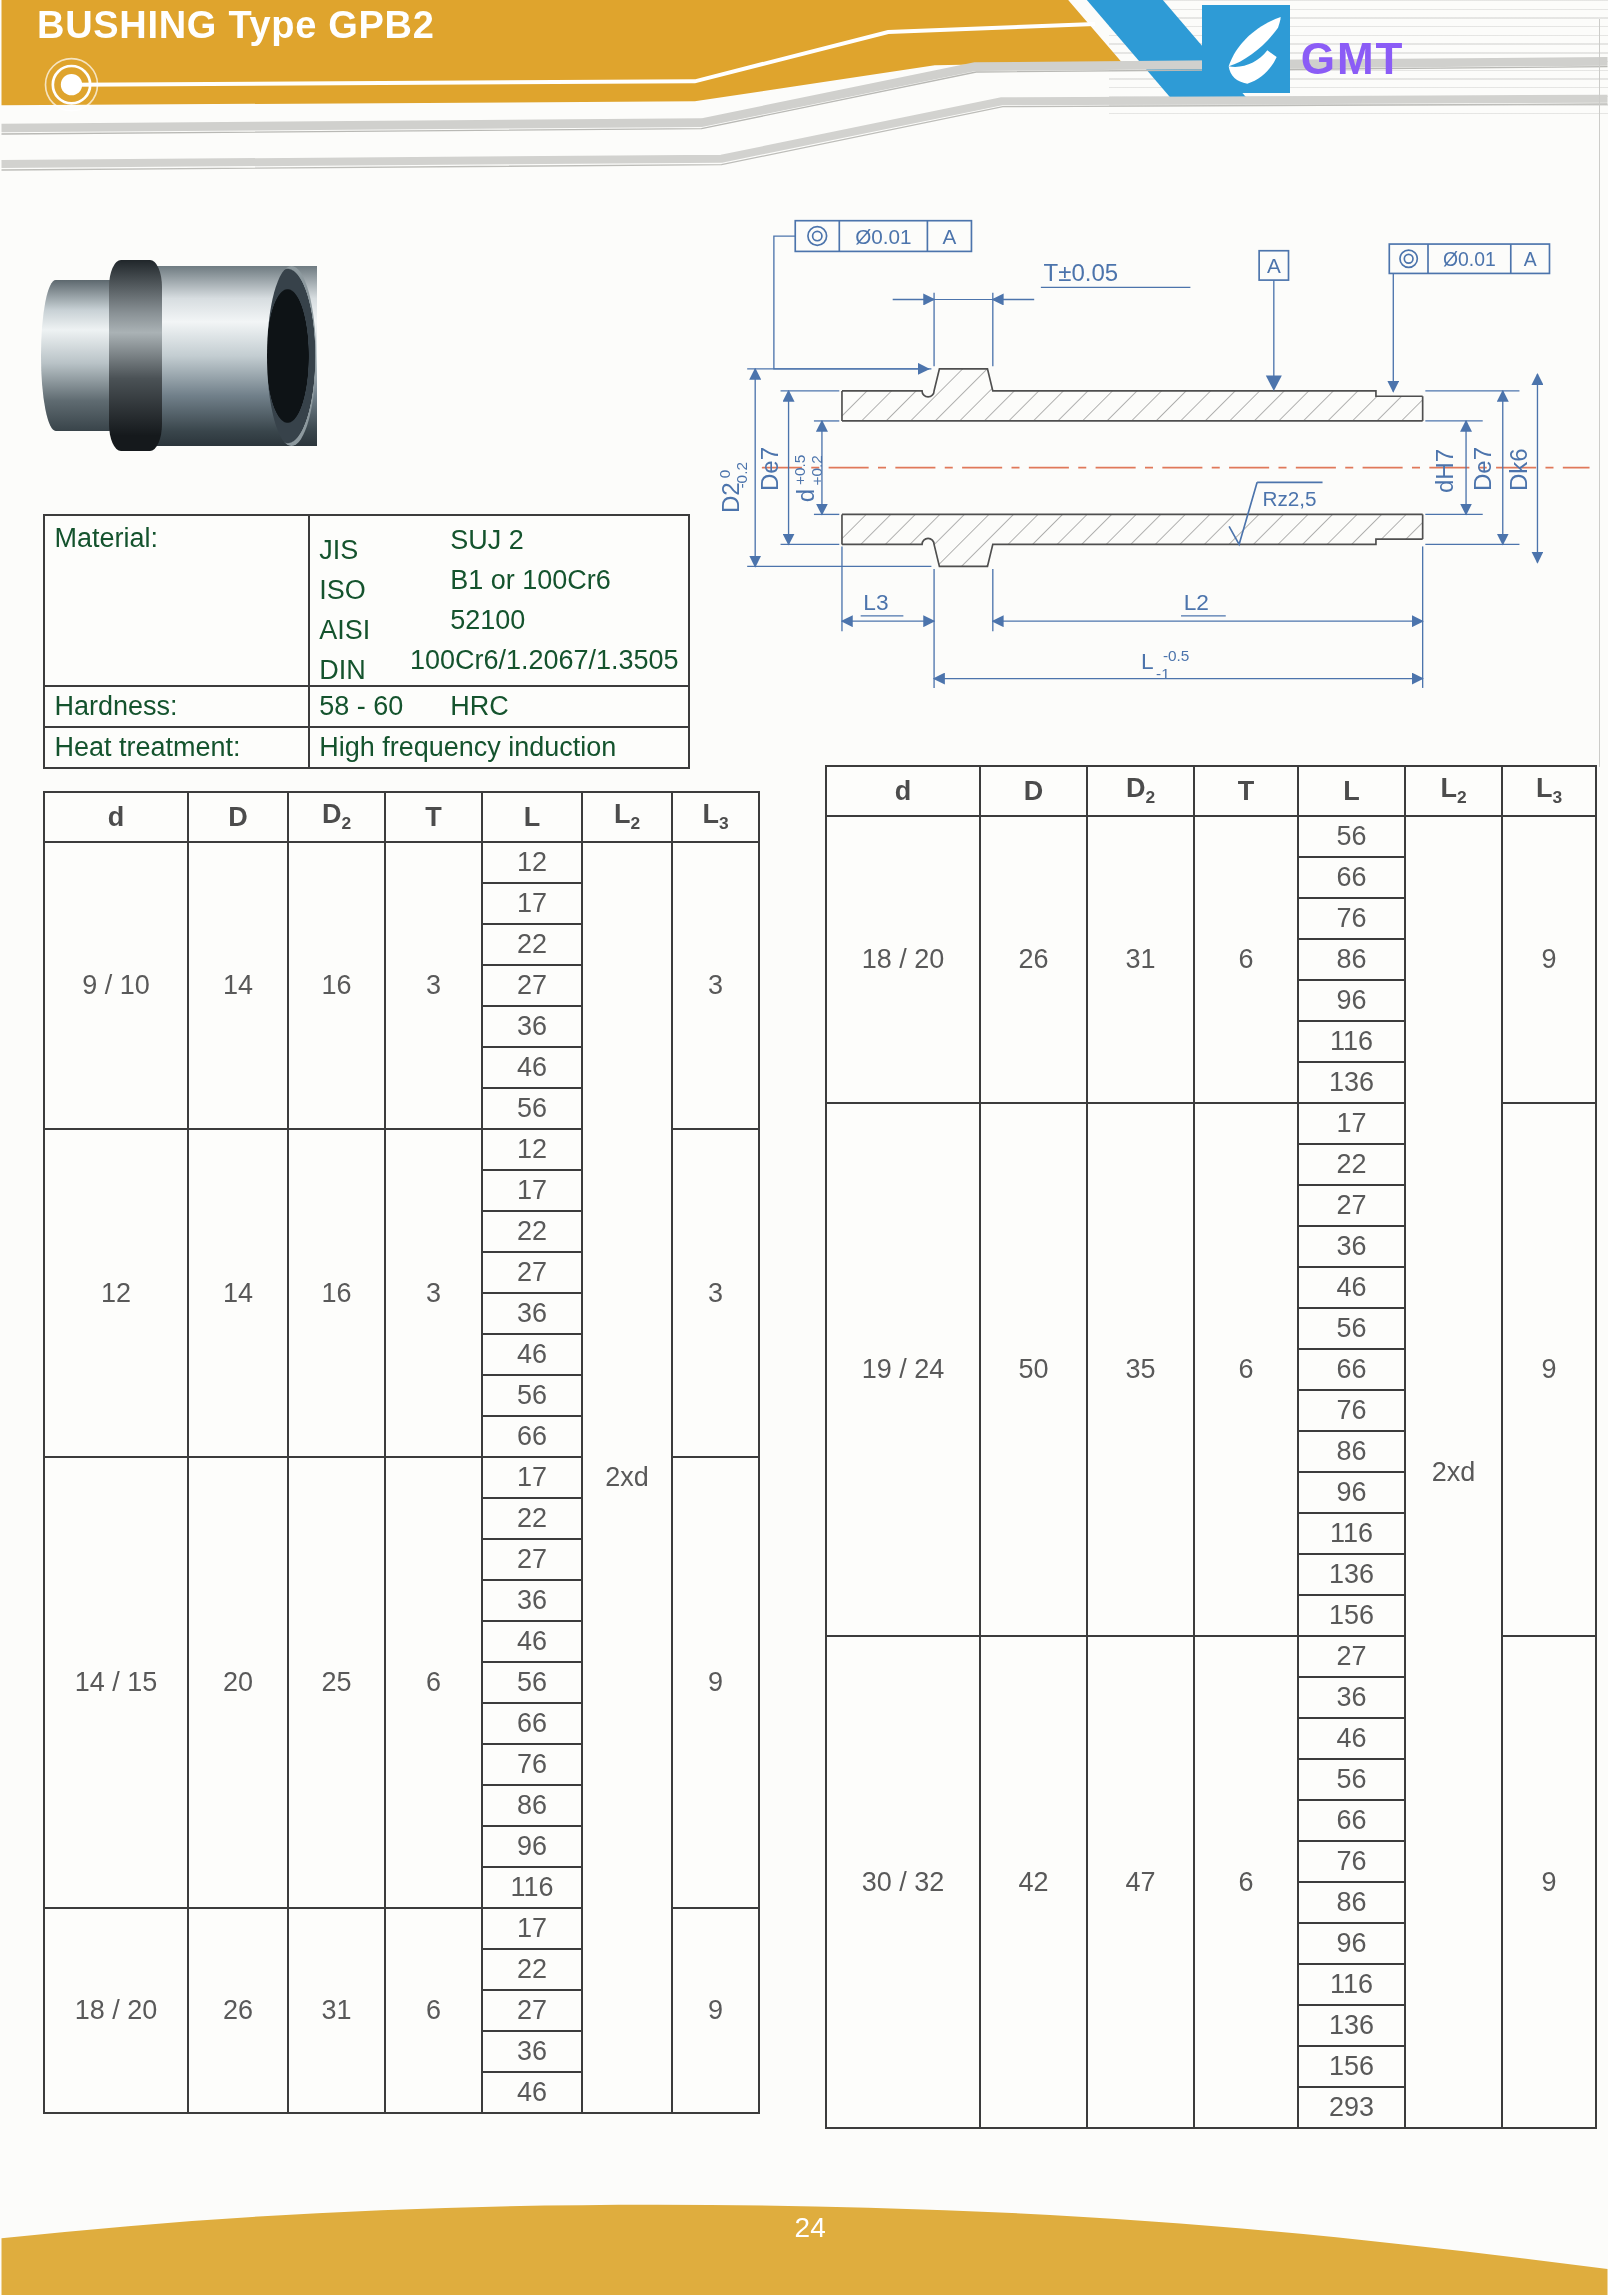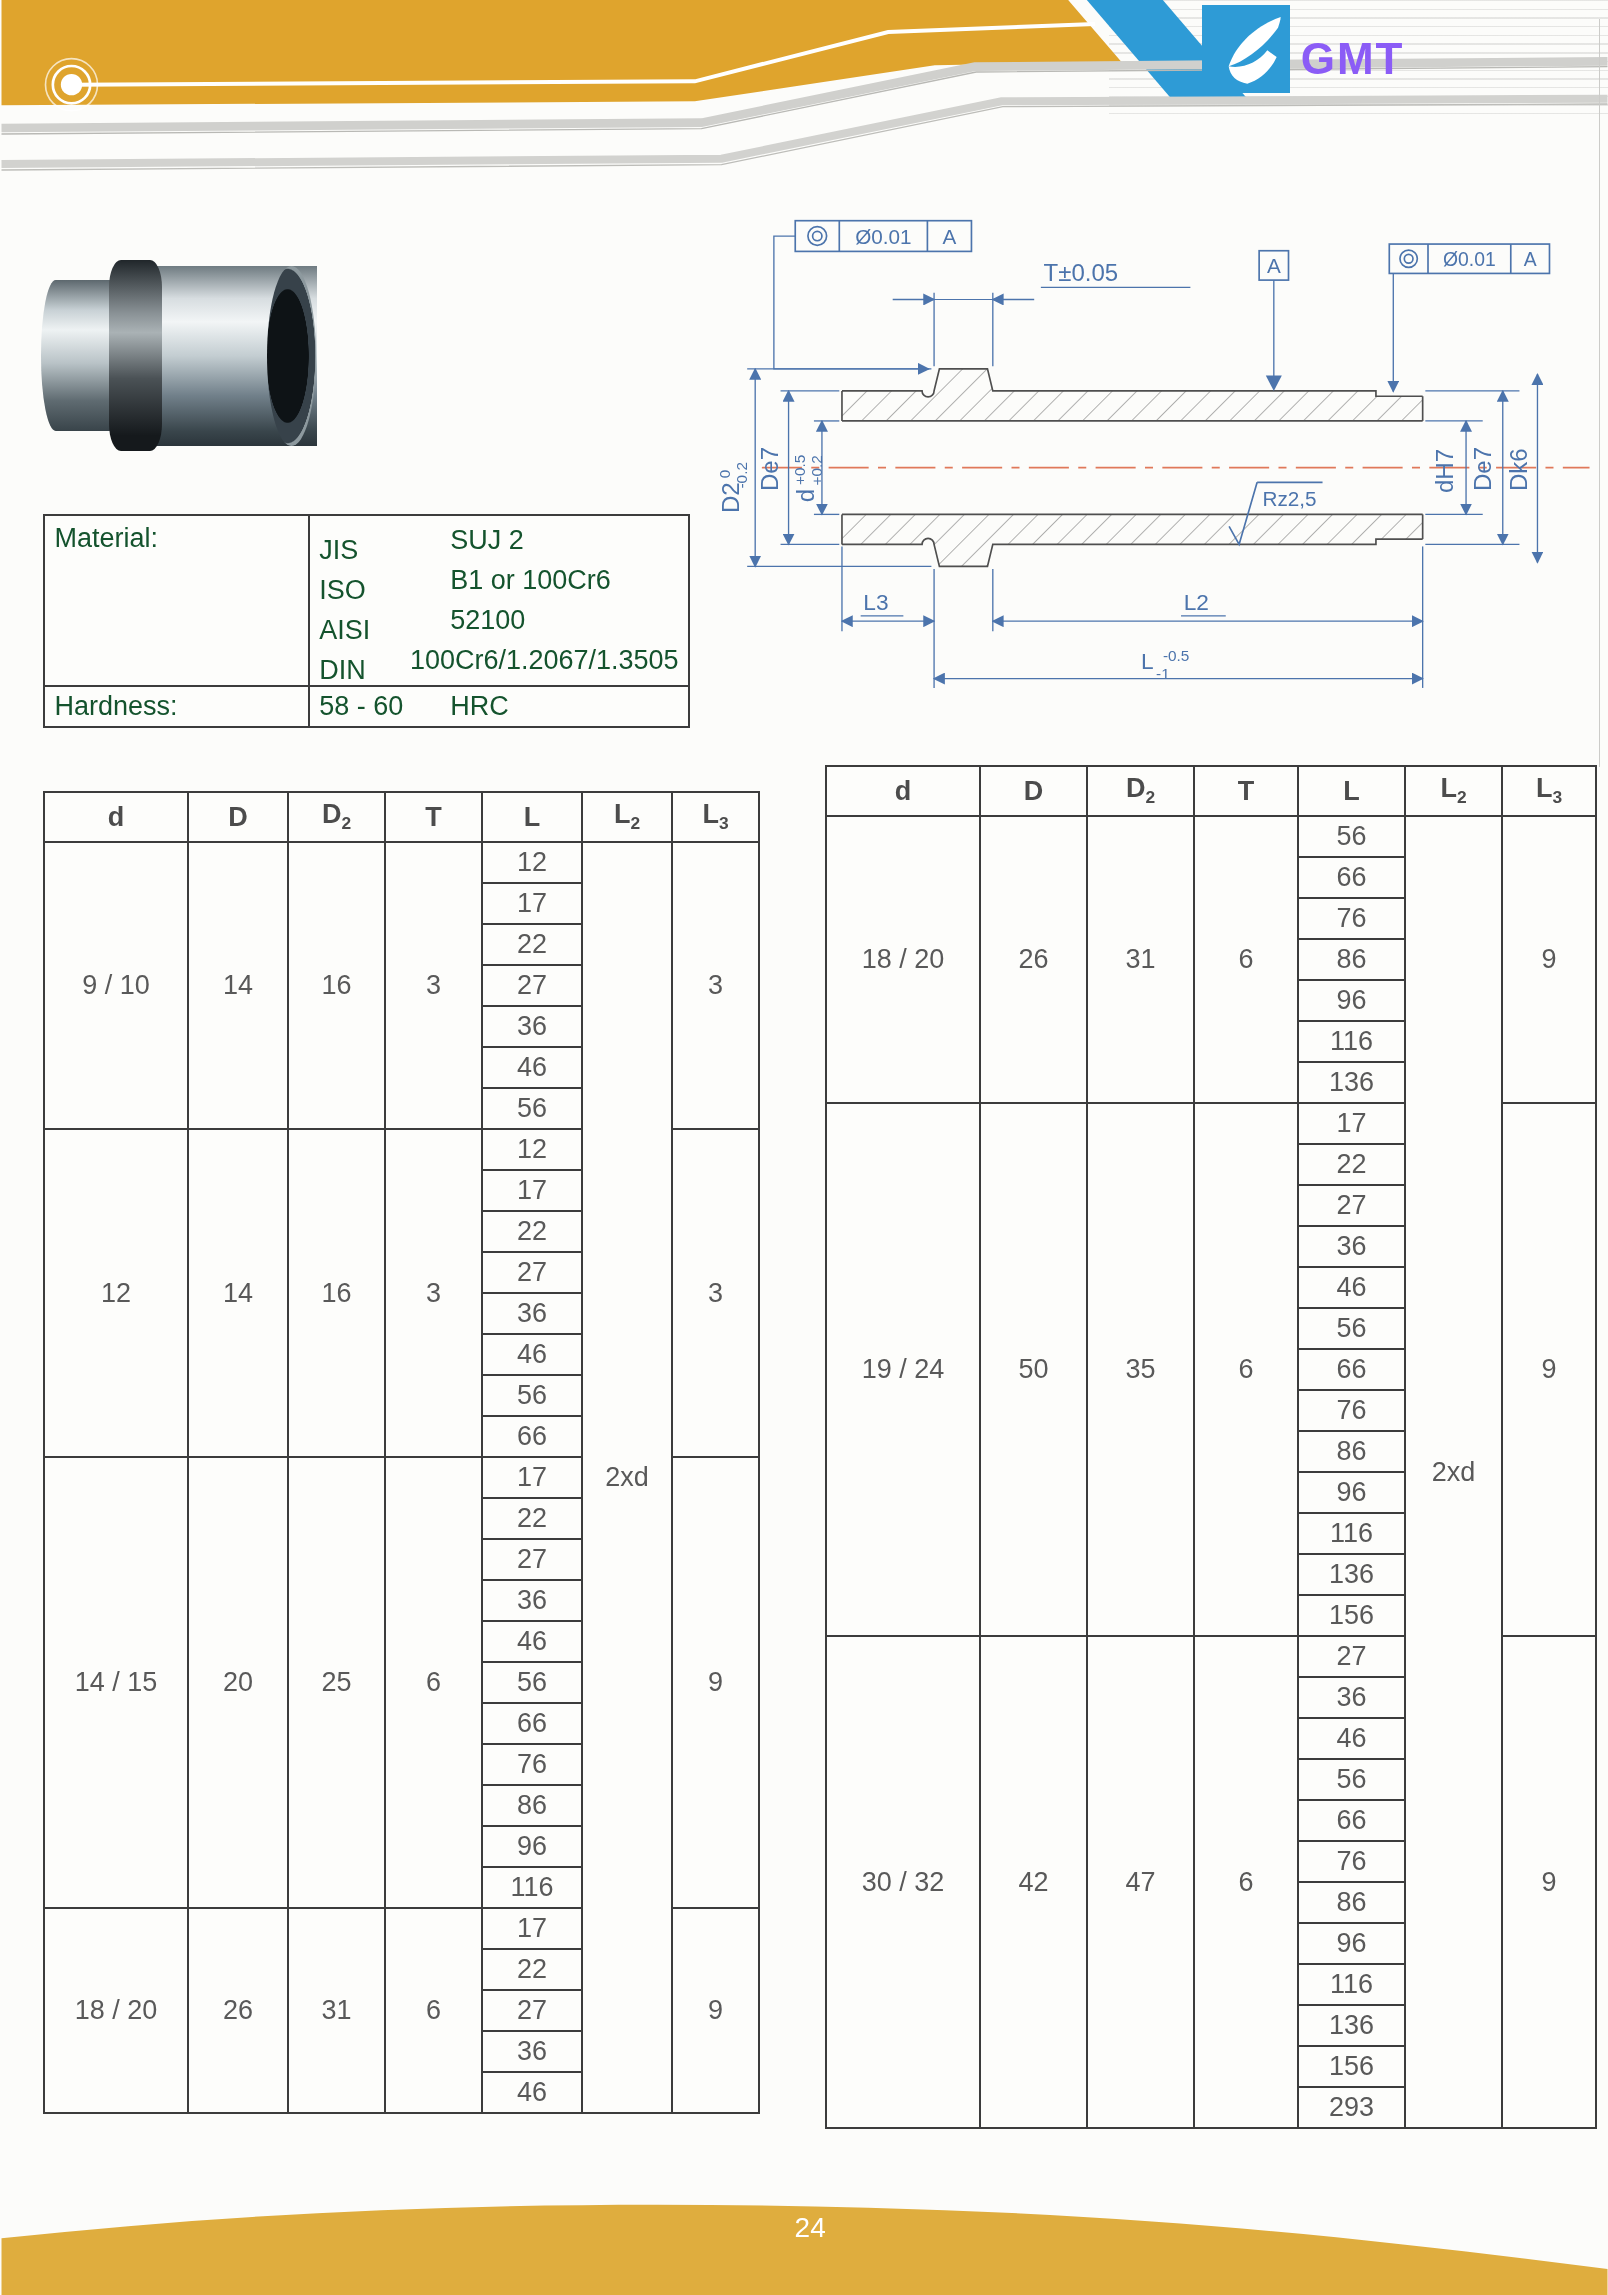--- a/index.html
+++ b/index.html
@@ -91,20 +91,21 @@
       <circle cx="105" cy="127" r="28" fill="none" stroke="#ffffff" stroke-width="4"></circle>
       <circle cx="105" cy="127" r="39" fill="none" stroke="#ffffff" stroke-width="2.5" opacity="0.7"></circle>
     </g>
 
     <polyline points="0,192 1050,184 1460,100 2409,92" fill="none" stroke="#d0d0cd" stroke-width="13"></polyline>
     <polyline points="0,201 1050,193 1462,108 2409,100" fill="none" stroke="#b9b9b5" stroke-width="2"></polyline>
     <polyline points="0,246 1080,238 1500,152 2409,148" fill="none" stroke="#d2d2cf" stroke-width="12"></polyline>
     <polyline points="0,255 1080,247 1502,160 2409,156" fill="none" stroke="#bdbdb9" stroke-width="2"></polyline>
   </svg>
 
+  <h1 id="page-title">BUSHING Type GPB2</h1>
 
   <div class="gmt-logo">
     <svg class="gmt-square" viewBox="0 0 132 132">
       <rect x="0" y="0" width="132" height="132" fill="#2E9BD6"></rect>
       <path fill="#ffffff" d="M118,18 C84,30 52,56 40,92 C66,84 96,60 114,34 C116,28 118,22 118,18 Z"></path>
       <path fill="#ffffff" d="M40,92 C42,106 52,116 68,118 C88,112 104,96 112,78 L98,68 C84,86 62,96 40,92 Z"></path>
     </svg>
     <span class="gmt-text">GMT</span>
   </div>
 
@@ -264,20 +265,24 @@
       </td>
     </tr>
     <tr class="small">
       <td>Hardness:</td>
       <td>
         <span>58 - 60</span>
         <span style="display:inline-block;width:32px;"></span>
         <span>HRC</span>
       </td>
     </tr>
+    <tr class="small">
+      <td>Heat treatment:</td>
+      <td>High frequency induction</td>
+    </tr>
   </tbody>
     </table>
 
   <div id="left-table-wrap" class="tbl-wrap">
       <table class="data-table">
         <colgroup>
           <col style="width: 144px;">
           <col style="width: 100px;">
           <col style="width: 97px;">
           <col style="width: 97px;">

